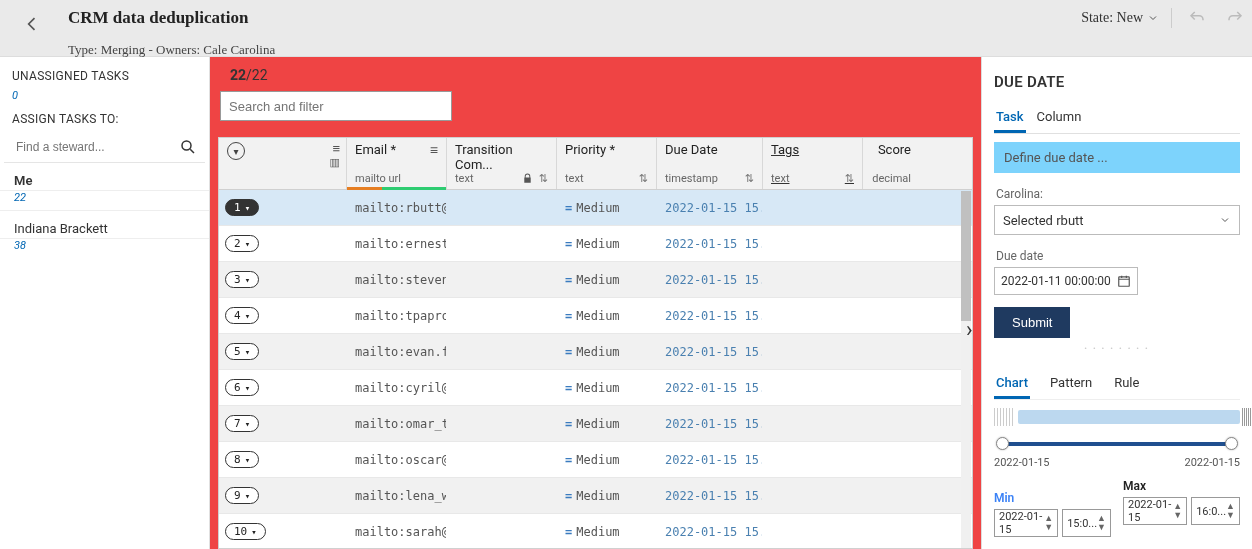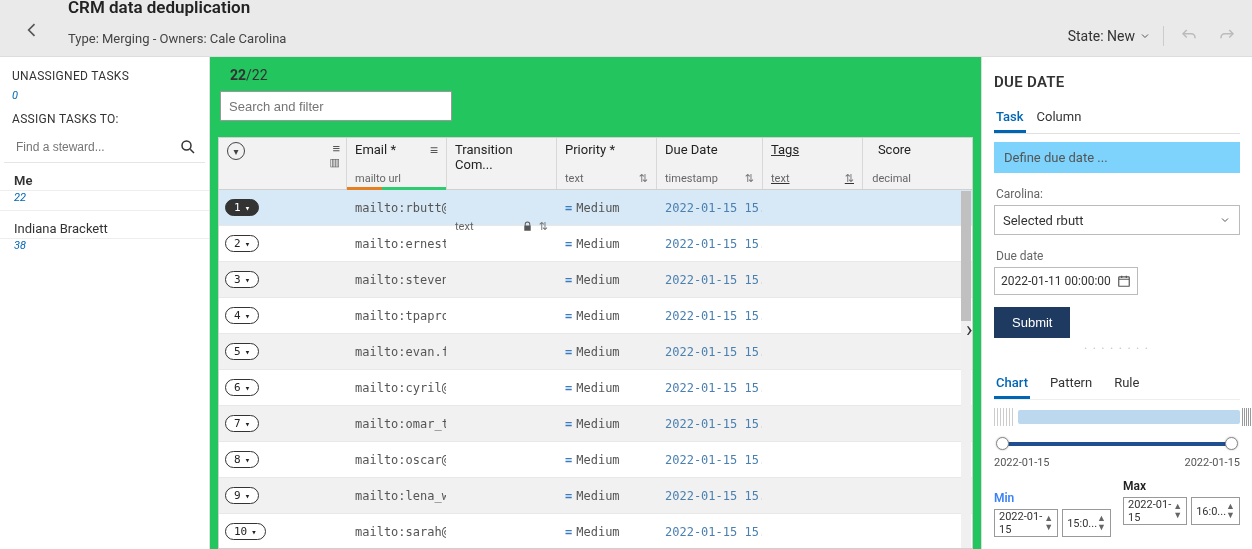--- a/index.html
+++ b/index.html
@@ -1,54 +1,54 @@
 <!DOCTYPE html>
 <html><head>
 <meta charset="utf-8">
 <style>
   * { box-sizing: border-box; margin: 0; padding: 0; }
   body { font-family: -apple-system, "Segoe UI", Roboto, sans-serif; font-size: 13px; color: #333; background: #fff; width: 1252px; height: 549px; overflow: hidden; }
 
-  .header { display: flex; align-items: flex-end; padding: 8px 12px 10px 16px; background: #eaeaea; border-bottom: 1px solid #ddd; height: 57px;}
+  .header { display: flex; align-items: flex-start; padding: 8px 4px 10px 16px; background: #eaeaea; border-bottom: 1px solid #ddd; height: 57px; font-family: Liberation Serif, serif;}
   .back-btn { width: 32px; height: 32px; display:flex; align-items:center; justify-content:center; cursor:pointer; margin-right: 20px; color:#555; }
   .header-titles { flex: 1; }
   .header-title { font-size: 17px; font-weight: 600; color:#222; }
   .header-sub { font-size: 13px; color:#444; margin-top:14px; }
   .header-right { display:flex; align-items:center; gap:12px; color:#333;}
   .state-dd { display:flex; align-items:center; gap:4px; cursor:pointer; font-size:14px;}
   .divider-v { width:1px; height:20px; background:#ccc; }
   .nav-arrow { color:#999; padding:0 4px; cursor:pointer;}
 
   .main { display:flex; height: calc(549px - 57px); }
 
   .left-panel { width: 210px; border-right:1px solid #e0e0e0; display:flex; flex-direction:column; }
   .lp-section-title { font-size:12px; color:#333; padding: 12px 12px 6px 12px; letter-spacing:0.3px;}
   .lp-count { font-size:11px; color:#0066b3; padding:0 12px 6px 12px; font-style:italic;}
   .lp-search { display:flex; align-items:center; padding: 4px 8px; border-bottom:1px solid #e5e5e5; margin:0 4px;}
   .lp-search input { flex:1; border:none; outline:none; font-size:12px; color:#888; padding: 4px; }
   .lp-item { padding: 10px 14px 2px 14px; border-bottom:1px solid #eee; cursor:pointer;}
   .lp-item.me { font-weight:600;}
   .lp-item-count { font-size:11px; color:#0066b3; padding: 0 14px 6px 14px; font-style:italic; border-bottom:1px solid #eee;}
 
-  .center { flex:1; display:flex; flex-direction:column; background:#22c55e; border-right:1px solid #ddd; position:relative;}
+  .center { flex:1; display:flex; flex-direction:column; background:#ef4444; border-right:1px solid #ddd; position:relative;}
   .center-top { padding: 8px 10px; }
   .count-text { font-size:14px; padding: 2px 6px 8px 10px;}
   .count-text b { font-weight:700; }
   .search-filter { width: 232px; height:30px; border:1px solid #999; background:#fff; padding:4px 8px; font-size:13px; }
   .table-wrap { margin: 8px 8px 0 8px; background:#fff; border:1px solid #d0d0d0; height: 420px; overflow:hidden; position:relative;}
   .thead { display:flex; background:#f2f2f2; border-bottom:1px solid #d0d0d0; height: 52px; }
   .th { border-right:1px solid #d8d8d8; padding:4px 8px; display:flex; flex-direction:column; justify-content:space-between; position:relative;}
   .th-title-row { display:flex; justify-content:space-between; align-items:flex-start;}
   .th-title { font-size:13px; color:#222; }
   .th-sub-row { display:flex; justify-content:space-between; align-items:center; font-size:11px; color:#666;}
   .th-menu { color:#555; cursor:pointer; font-size:14px; }
   .th-sort { font-size:11px; color:#777; cursor:pointer;}
   .col0 { width: 128px;}
   .col1 { width: 100px;}
-  .col2 { width: 110px; gap: 48px;}
+  .col2 { width: 110px;}
   .col3 { width: 100px;}
   .col4 { width: 106px;}
   .col5 { width: 100px; text-decoration: underline;}
   .col6 { width: 56px; border-right:none;}
   .email-underline { height:3px; background: linear-gradient(to right, #e67e22 0 35%, #2ecc71 35% 100%); position:absolute; left:0; right:0; bottom:-1px;}
 
   .tbody { overflow-y:auto; height: 368px; }
   .row { display:flex; border-bottom:1px solid #e8e8e8; height:36px; align-items:center;}
   .row.selected { background:#d7e8f6; }
   .row.alt { background:#f1f1f1; }

